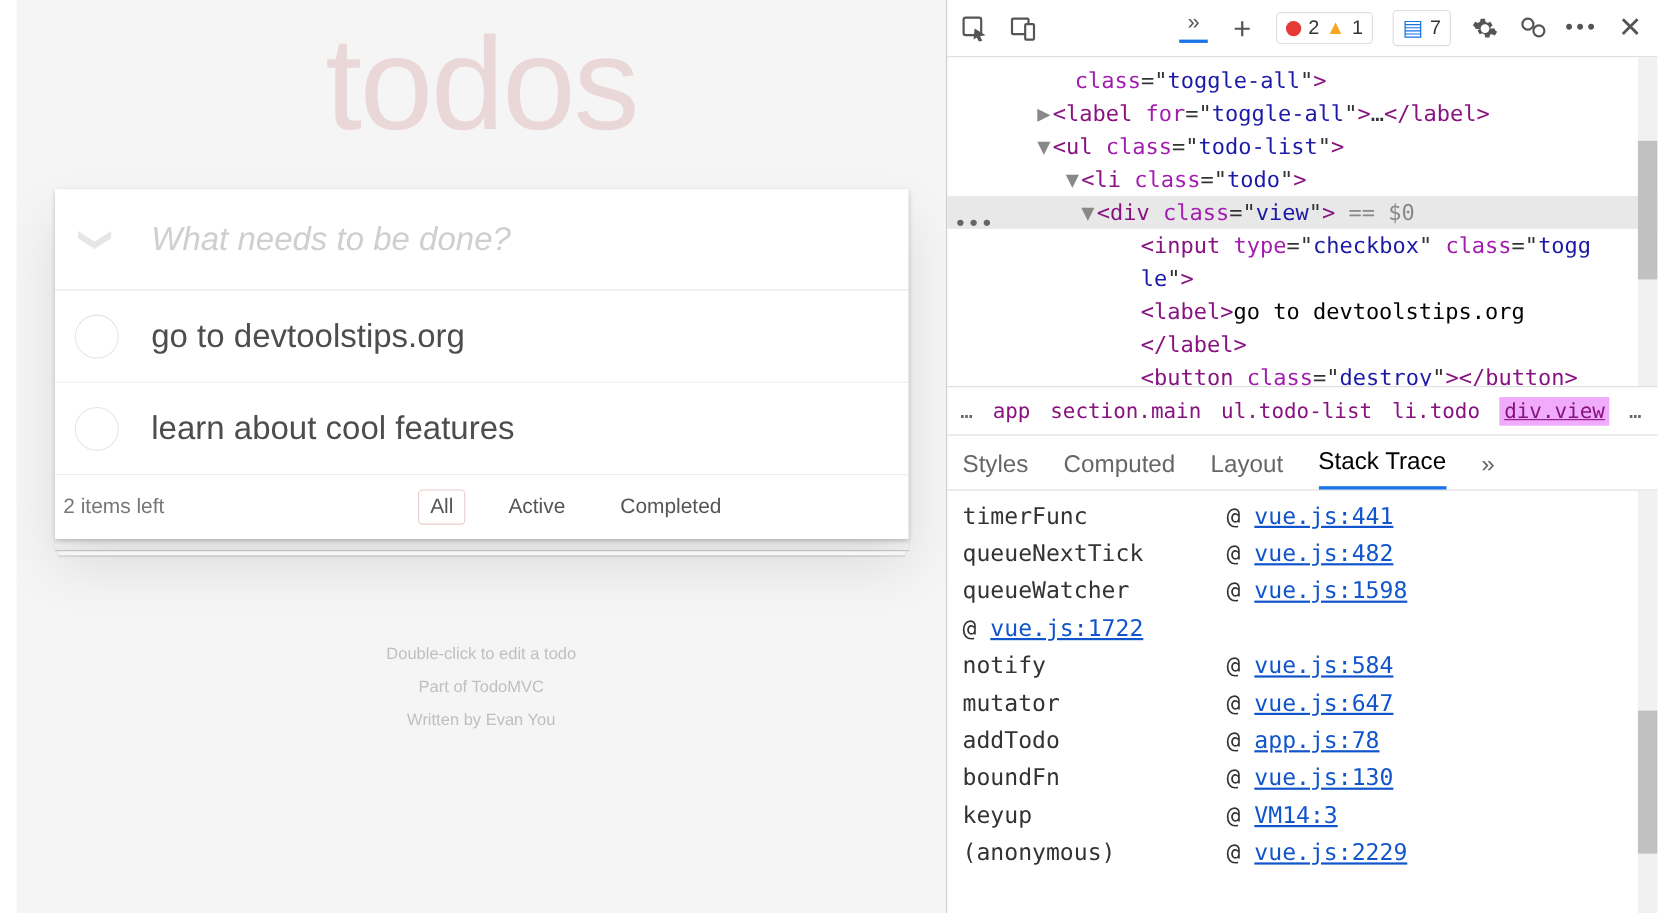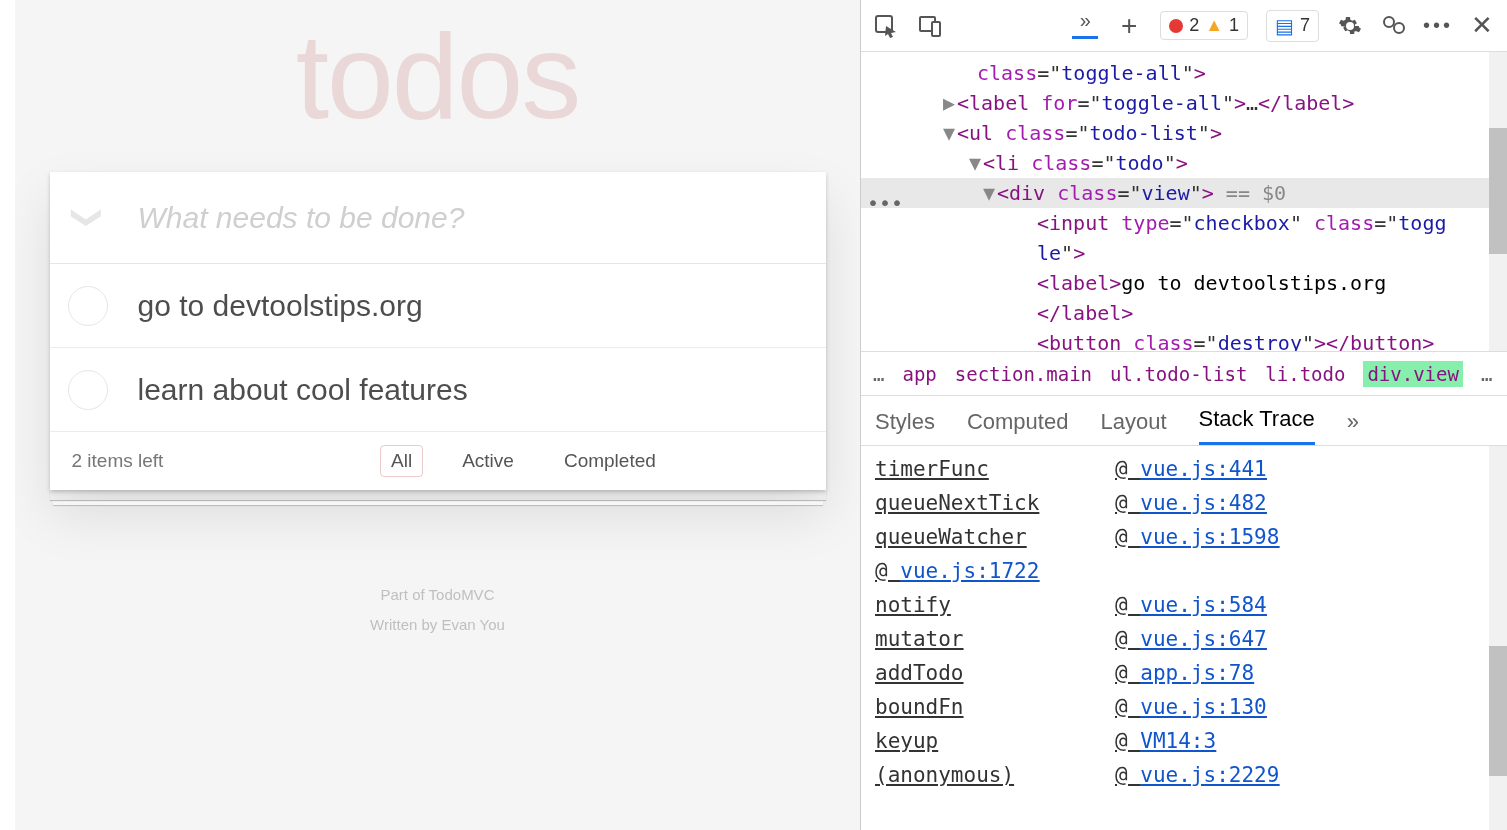--- a/index.html
+++ b/index.html
@@ -87,21 +87,21 @@
     font-size: 30px;
     color: #4d4d4d;
     padding-left: 30px;
     font-weight: 300;
   }
 
   .footer-bar {
     display: flex;
     align-items: center;
     height: 58px;
-    padding: 0 22px;
+    padding: 0 8px;
     font-size: 19px;
     color: #777;
     position: relative;
   }
   .footer-bar::before {
     content:"";
     position:absolute;
     left:0; right:0; bottom:-10px;
     height:10px;
     box-shadow:
@@ -187,21 +187,21 @@
     height:44px;
     border-bottom:1px solid #ddd;
     display:flex; align-items:center;
     font-size:19px;
     padding:0 12px;
     gap:18px;
     color:#555;
     font-family: Consolas, Menlo, monospace;
   }
   .breadcrumb .crumb { color:#881280; cursor:pointer;}
-  .breadcrumb .crumb.sel { background:#86efac; padding:2px 4px;}
+  .breadcrumb .crumb.sel { background:#f0abfc; padding:2px 4px;text-decoration:underline;}
   .breadcrumb .dots { color:#666; }
 
   .subtabs {
     height:50px;
     border-bottom:1px solid #ddd;
     display:flex; align-items:flex-end;
     padding:0 14px;
     gap:32px;
     font-size:22px;
     color:#666;
@@ -210,21 +210,21 @@
   .subtabs .subtab.sel { color:#000; border-bottom:3px solid #1a73e8; }
 
   .stack {
     flex:1;
     overflow:hidden;
     font-family: Consolas, Menlo, monospace;
     font-size:21px;
     position:relative;
     padding-top:6px;
   }
-  .stack-row { display:flex; padding:5px 0 5px 14px;text-decoration:underline;}
+  .stack-row { display:flex; padding:5px 0 5px 14px;}
   .stack-fn { flex:0 0 240px; }
   .stack-loc { color:#333; }
   .stack-loc a { color:#1155cc; text-decoration:underline; cursor:pointer;text-align:right;}
   .stack-scroll { position:absolute; right:0; top:0; width:18px; height:100%; background:#f1f1f1;}
   .stack-thumb { position:absolute; right:0; top:200px; width:18px; height:130px; background:#c1c1c1;}
 
   svg { display:block; }
 </style>
 </head>
 <body>
@@ -254,20 +254,21 @@
         <span class="count">2 items left</span>
         <div class="filters">
           <span class="filter active">All</span>
           <span class="filter">Active</span>
           <span class="filter">Completed</span>
         </div>
       </div>
     </div>
 
     <div class="info">
+      <div>Double-click to edit a todo</div>
       <div>Part of TodoMVC</div>
       <div>Written by Evan You</div>
     </div>
   </div>
 </div>
 
 <div class="devtools">
 
   <div class="dt-toolbar">
     <span class="iconbtn">

